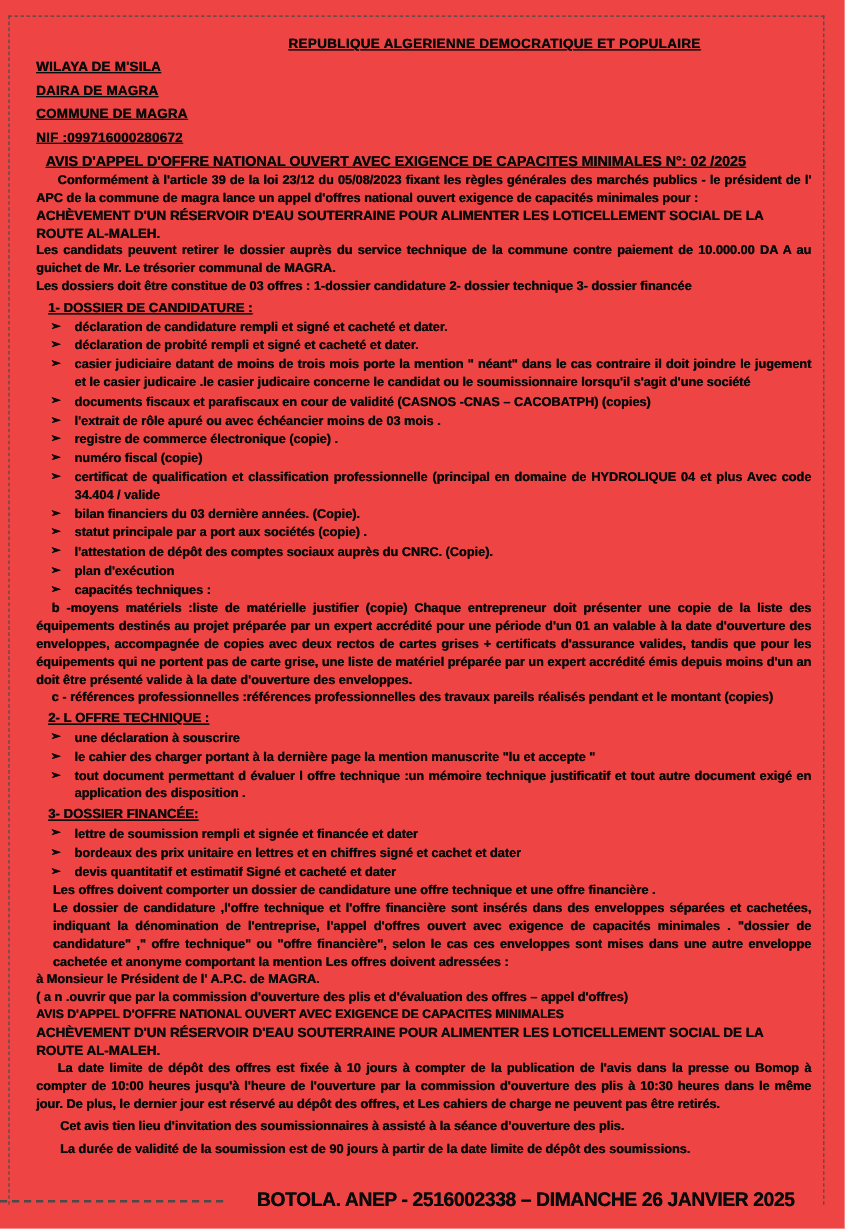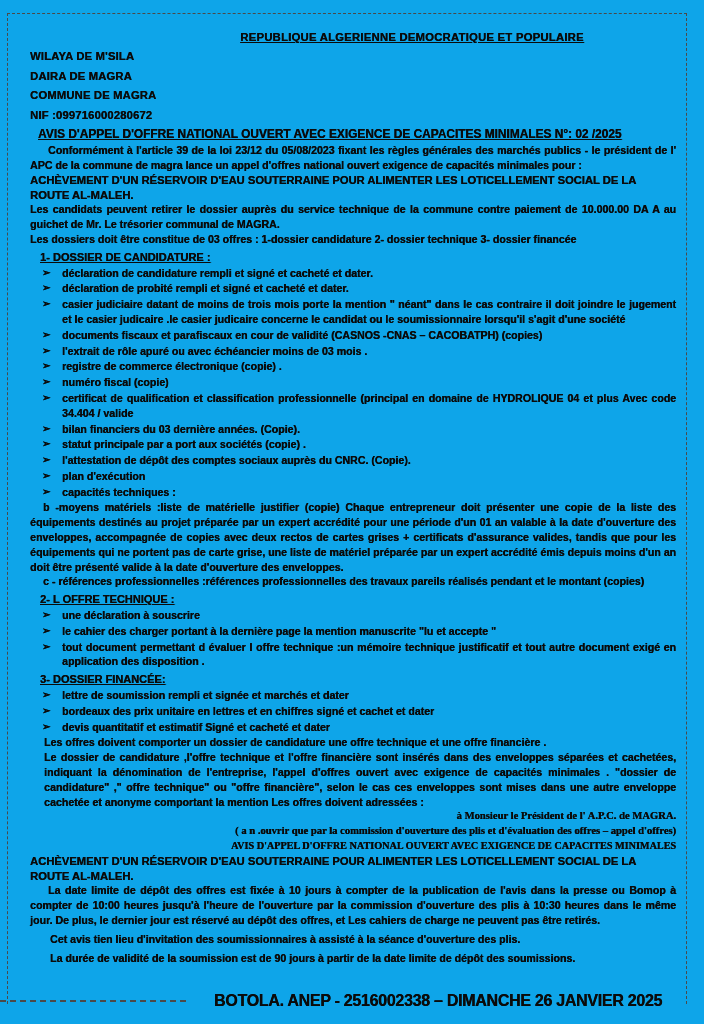--- a/index.html
+++ b/index.html
@@ -1,20 +1,20 @@
 <!DOCTYPE html>
 <html><head>
 <meta charset="utf-8">
 <style>
   html, body { margin: 0; padding: 0; background: #ffffff; }
   .page {
     position: relative;
     width: 704px;
     height: 1024px;
-    background: #0ea5e9;
+    background: #ef4444;
     font-family: "Liberation Sans", sans-serif;
     font-weight: 700;
     color: #0b0b0b;
     overflow: hidden;
     text-shadow: 0.35px 0 0 currentColor;
   }
   .frame {
     position: absolute;
     left: 7px; top: 13px;
     width: 678px; height: 990px;
@@ -34,20 +34,21 @@
     padding-left: 118px;
     margin: 6px 0 2px 0;
     font-size: 11.2px;
     text-decoration: underline;
     letter-spacing: 0.3px;
   }
   .org-line {
     width: fit-content;
     margin-top: 4.6px;
     font-size: 11.2px;
+    text-decoration: underline;
     letter-spacing: 0.2px;
   }
   .avis-title {
     margin: 5px 0 1px 8px;
     font-size: 11.9px;
     text-decoration: underline;
   }
   .p { margin: 0; text-align: justify; }
   .p.first-indent { text-indent: 18px; }
   .proj { margin: 0; font-size: 11.2px; }
@@ -56,21 +57,21 @@
     margin: 3px 0 1px 10px;
     font-size: 11px;
     text-decoration: underline;
   }
   ul.blist { list-style: none; margin: 0; padding: 0 0 0 12px; }
   ul.blist li { display: flex; gap: 7px; margin: 1px 0; }
   ul.blist .b { flex: 0 0 13px; font-size: 10px; line-height: 14.8px; }
   ul.blist .t { flex: 1; text-align: justify; }
   .note { margin: 0; text-align: justify; text-indent: 13px; }
   .closing { margin: 0; text-align: justify; padding-left: 14px; }
-  .centered { text-align: right; margin: 0; font-family: Liberation Serif, serif; }
+  .centered { text-align: left; margin: 0; }
   .centered.small { font-size: 10.2px; }
   .deadline { margin: 0; text-align: justify; text-indent: 18px; }
   .indent-line { margin: 4px; padding-left: 16px; }
   .footer-row {
     position: absolute;
     left: 0; top: 991px;
     width: 704px;
     display: flex;
     align-items: center;
     gap: 28px;
@@ -179,21 +180,21 @@
       <li>
           <span class="b">➢</span>
           <span class="t">tout document permettant d évaluer l offre technique :un mémoire technique justificatif et tout autre document exigé en application des disposition .</span>
         </li>
     </ul>
 
     <div class="sec-head">3- DOSSIER FINANCÉE:</div>
     <ul class="blist">
       <li>
           <span class="b">➢</span>
-          <span class="t">lettre de soumission rempli et signée et marchés et dater</span>
+          <span class="t">lettre de soumission rempli et signée et financée et dater</span>
         </li>
       <li>
           <span class="b">➢</span>
           <span class="t">bordeaux des prix unitaire en lettres et en chiffres  signé et cachet et dater</span>
         </li>
       <li>
           <span class="b">➢</span>
           <span class="t">devis quantitatif et estimatif Signé et cacheté et dater</span>
         </li>
     </ul>

